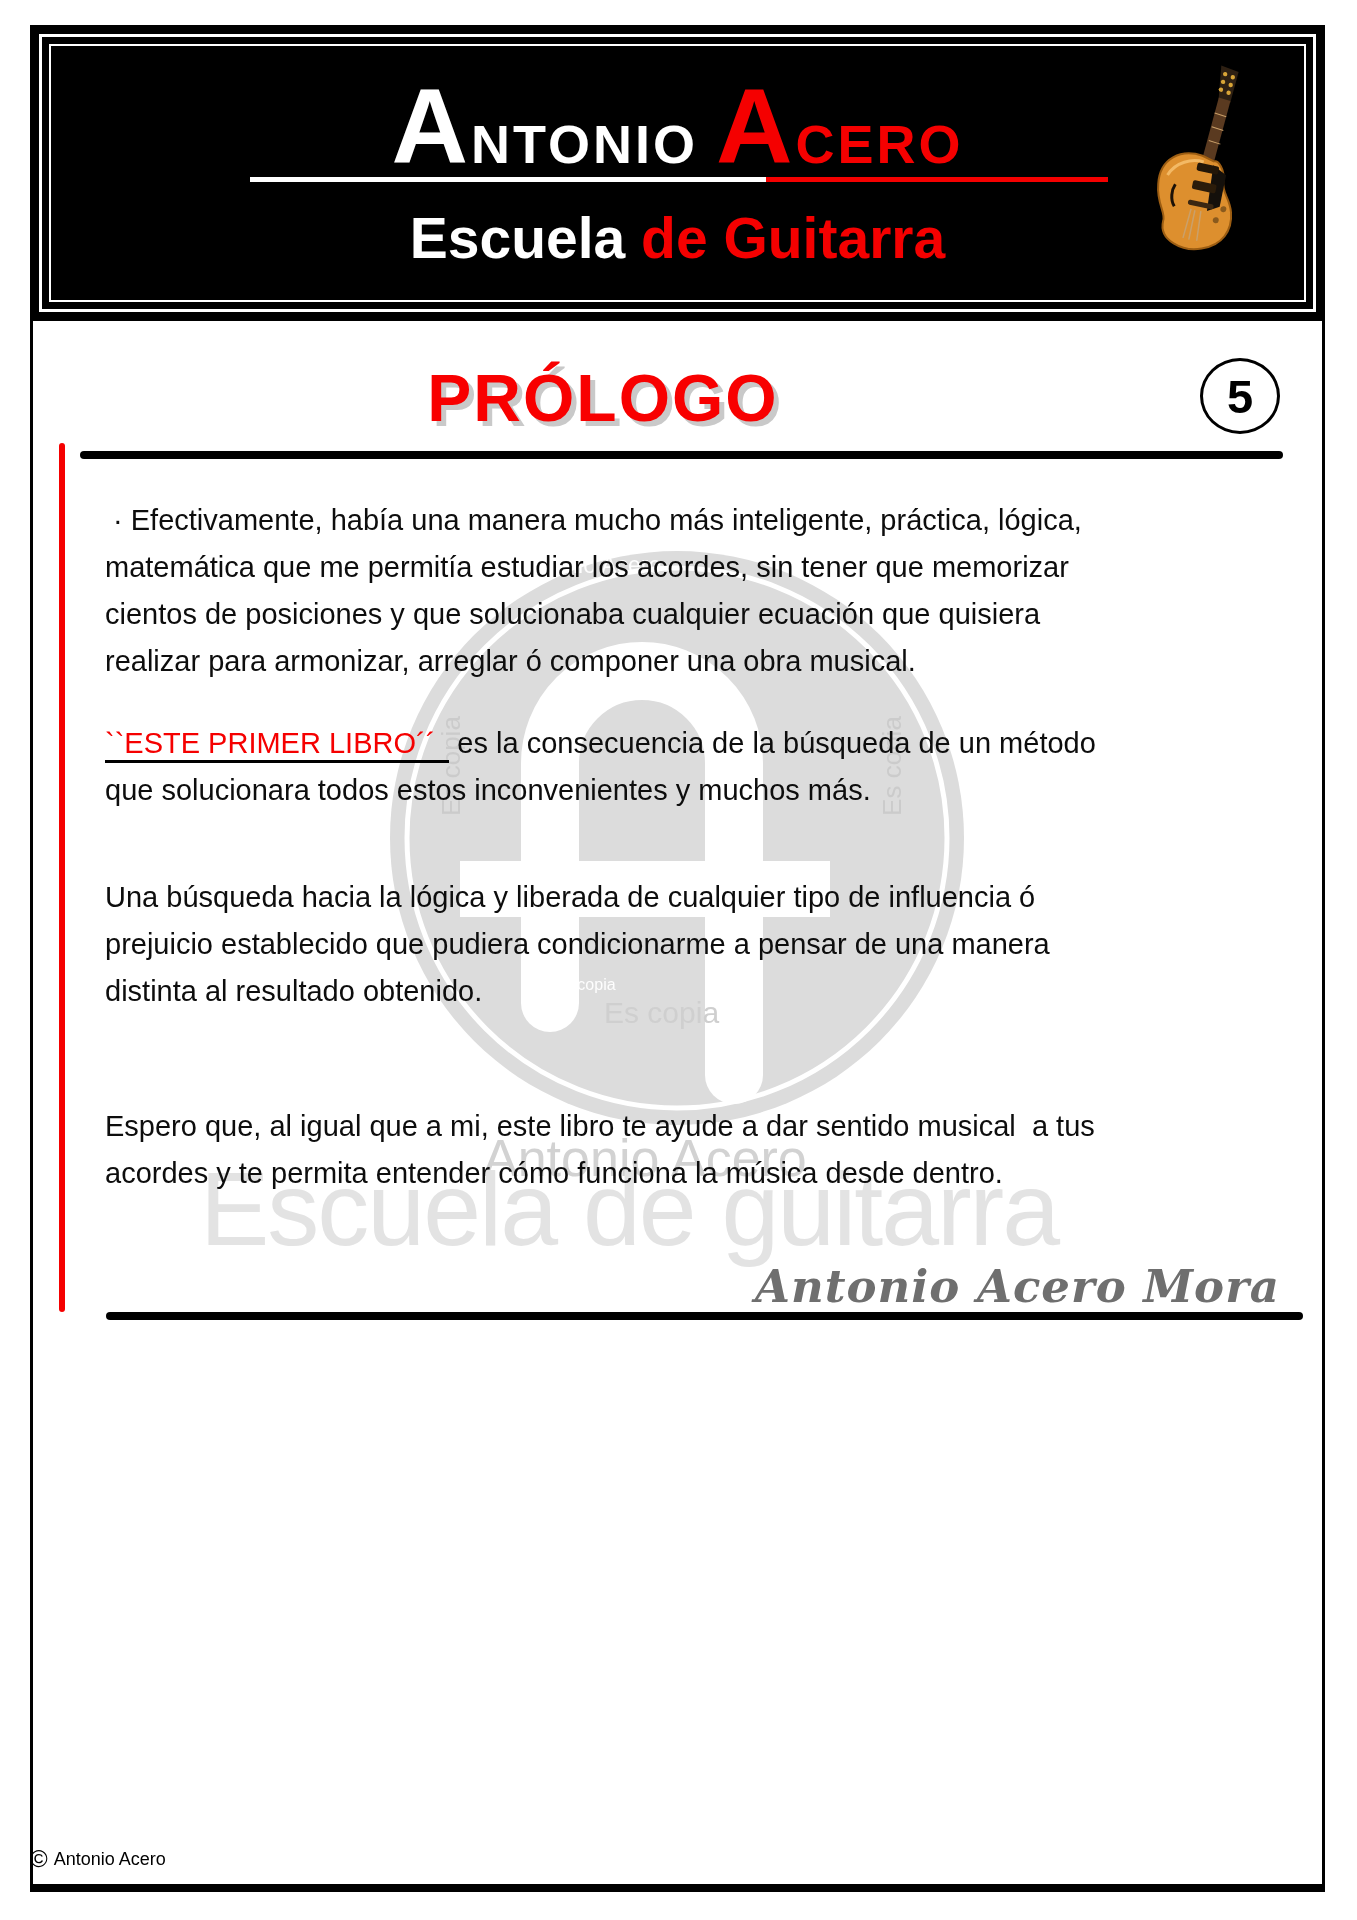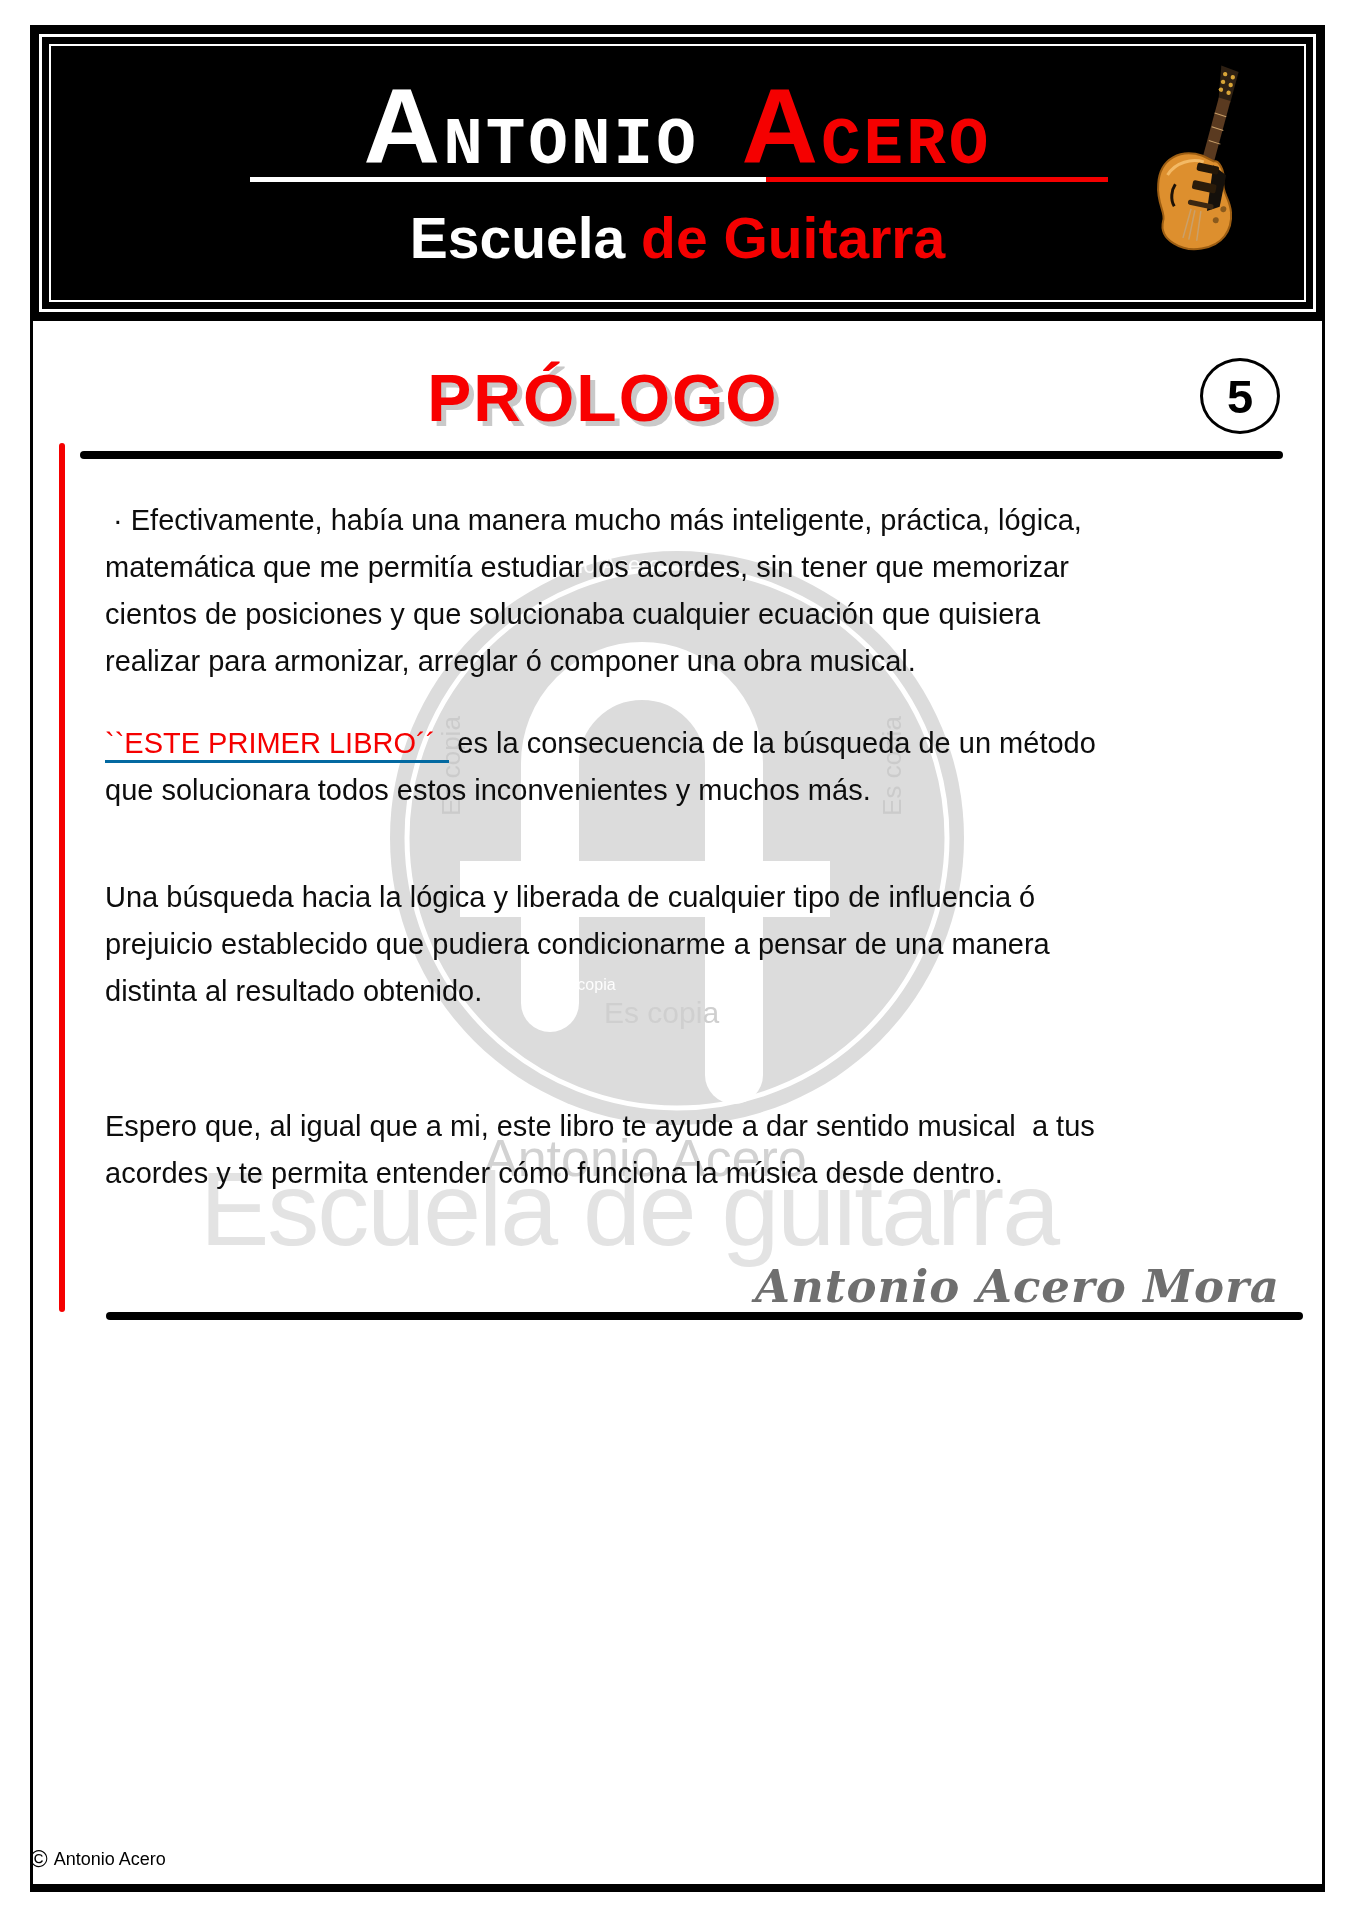--- a/index.html
+++ b/index.html
@@ -9,21 +9,21 @@
   .frame{position:absolute;left:30px;top:25px;width:1295px;height:1867px;
          border-left:3px solid #000;border-right:3px solid #000;border-bottom:8px solid #000;
          box-sizing:border-box;}
   
   .banner{position:absolute;left:30px;top:25px;width:1295px;height:296px;background:#000;}
   .banner-frame1{position:absolute;inset:9px;border:3px solid #fff;}
   .banner-frame2{position:absolute;inset:19px;border:2px solid #fff;}
   .banner-title{position:absolute;left:0;top:48px;width:1295px;text-align:center;
                 color:#fff;font-weight:bold;letter-spacing:3px;white-space:pre;line-height:1;}
   .t-cap{font-size:106px;}
-  .t-rest{font-size:66px;font-family:Liberation Mono, monospace;}
+  .t-rest{font-size:54px;}
   .t-red{color:#f50000;}
   .u-white{position:absolute;left:220px;top:152px;width:516px;height:5px;background:#fff;}
   .u-red{position:absolute;left:736px;top:152px;width:342px;height:5px;background:#f50000;}
   .banner-sub{position:absolute;left:0;top:182px;width:1295px;text-align:center;
               font-size:57px;font-weight:700;color:#fff;white-space:pre;line-height:1.1;}
   .guitar{position:absolute;left:1122px;top:35px;width:105px;height:195px;}
   
   .heading{position:absolute;left:30px;top:360px;width:1146px;text-align:center;
            font-size:66px;font-weight:800;letter-spacing:2px;color:#f80000;
            text-shadow:5px 5px 0 #c9c9c9;z-index:3;}
@@ -40,21 +40,21 @@
   .wm-side-left{left:372px;top:750px;}
   .wm-side-right{left:813px;top:750px;}
   .wm-small{position:absolute;left:556px;top:976px;font-size:16px;color:rgba(255,255,255,0.95);z-index:1;}
   .wm-mid{position:absolute;left:604px;top:996px;font-size:30px;color:#cfcfcf;z-index:1;}
   .wm-name-big{position:absolute;left:483px;top:1128px;font-size:52px;color:#d2d2d2;z-index:1;white-space:pre;}
   .wm-school{position:absolute;left:200px;top:1150px;font-size:104px;color:#e3e3e3;
              letter-spacing:-2px;z-index:1;white-space:pre;}
   
   .para{position:absolute;left:105px;width:940px;font-size:29px;color:#0d0d0d;z-index:4;}
   .bodyline{white-space:pre;height:47px;line-height:47px;}
-  .hl-red{color:#f50000;border-bottom:3px solid #0369a1;padding-right:14px;padding-bottom:1px;}
+  .hl-red{color:#f50000;border-bottom:3px solid #000000;padding-right:14px;padding-bottom:1px;}
   .p1{top:497px;}
   .p2{top:720px;}
   .p3{top:874px;}
   .p4{top:1103px;}
   
   .signature{position:absolute;right:77px;top:1248px;font-family:"DejaVu Serif", serif;
              font-style:italic;font-weight:bold;font-size:45px;color:#6f6f6f;
              letter-spacing:1px;z-index:4;white-space:pre;margin-top:12px;}
   .footer{position:absolute;left:30px;top:1845px;width:1240px;
           font-size:18px;color:#000;z-index:4;}

